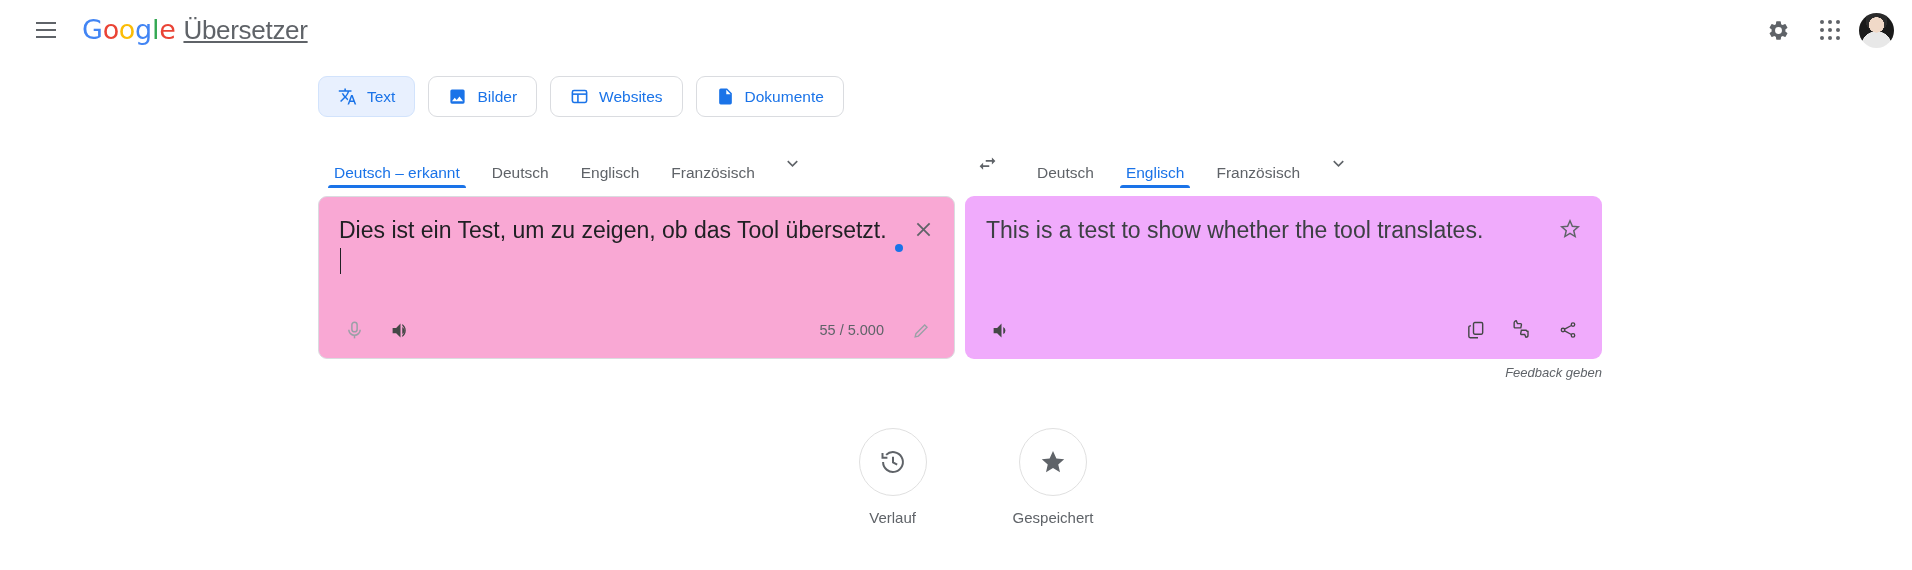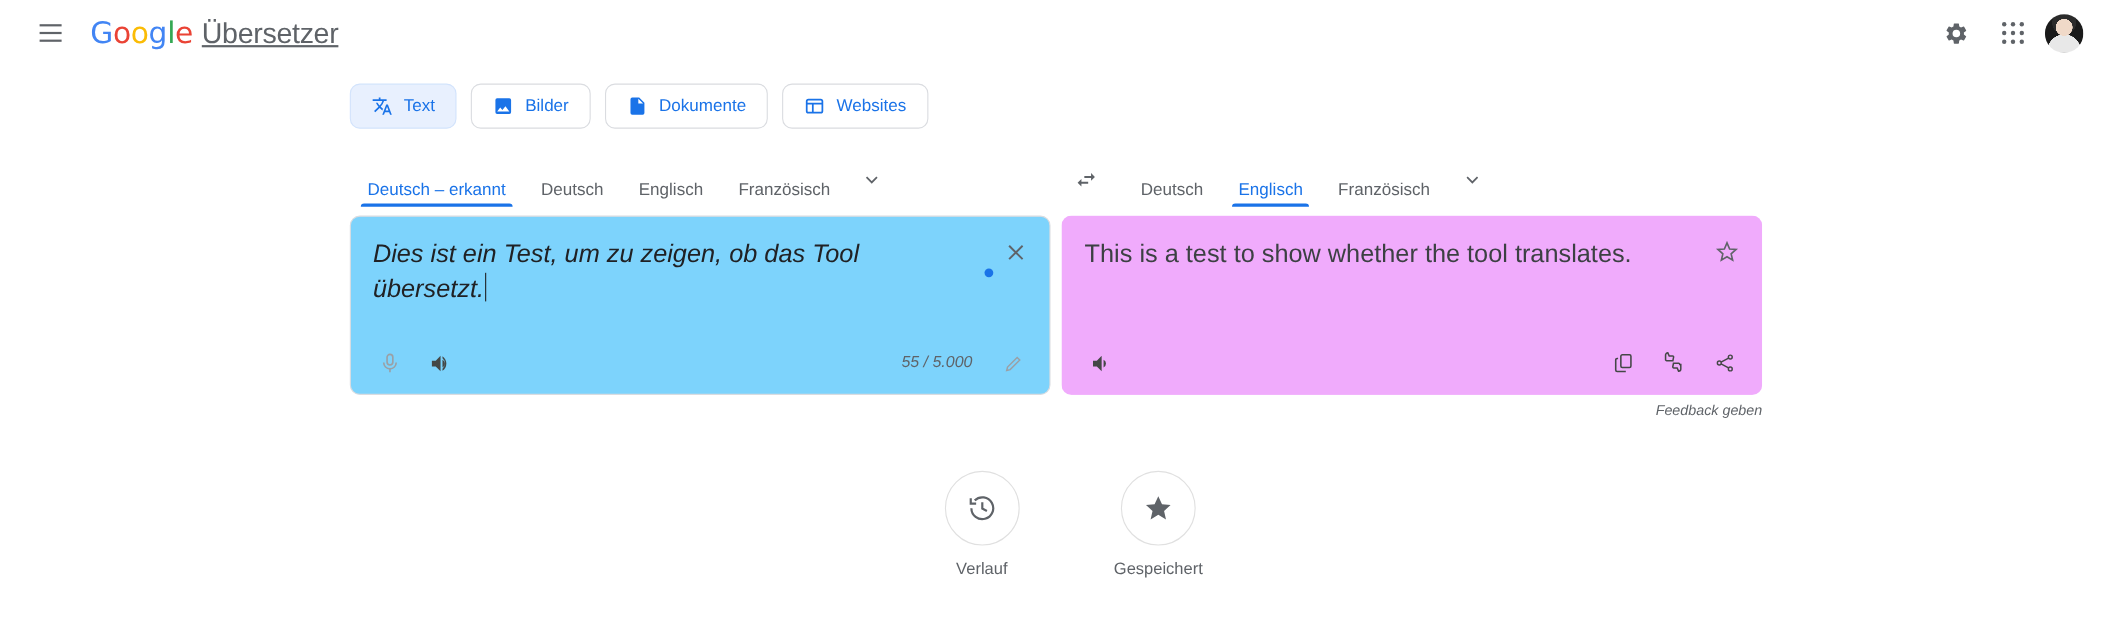--- a/index.html
+++ b/index.html
@@ -122,21 +122,21 @@
     padding-left: 318px;
     margin-top: 9px;
     gap: 10px;
   }
   .panel {
     position: relative;
     width: 637px; height: 163px;
     border-radius: 9px;
     display: flex; flex-direction: column;
   }
-  .panel.source { background: #7dd3fc; border: 1px solid #dadce0; font-style: italic; }
+  .panel.source { background: #f9a8d4; border: 1px solid #dadce0; }
   .panel.target { background: #f0abfc; border: 1px solid transparent; }
 
   .panel-text {
     flex: 1;
     padding: 17px 66px 0 20px;
     font-size: 23px; line-height: 32px;
     color: #202124;
     font-family: "Liberation Sans", sans-serif;
     word-wrap: break-word;
     position: relative;
@@ -266,36 +266,36 @@
     <span>
       <svg width="19" height="19" viewBox="0 0 24 24" fill="#1a73e8">
           <path d="M21 19V5a2 2 0 0 0-2-2H5a2 2 0 0 0-2 2v14a2 2 0 0 0 2 2h14a2 2 0 0 0 2-2zM8.5 13.5l2.5 3.01L14.5 12l4.5 6H5l3.5-4.5z"></path>
         </svg>
     </span>
     <span>Bilder</span>
   </div>
 
   <div class="mode-tab">
     <span>
-      <svg width="19" height="19" viewBox="0 0 24 24" fill="#1a73e8">
-          <path d="M14 2H6a2 2 0 0 0-2 2v16a2 2 0 0 0 2 2h12a2 2 0 0 0 2-2V8l-6-6zm-1 7V3.5L18.5 9H13z"></path>
-        </svg>
-    </span>
-    <span>Dokumente</span>
-  </div>
-
-  <div class="mode-tab">
-    <span>
       <svg width="19" height="19" viewBox="0 0 24 24" fill="none" stroke="#1a73e8" stroke-width="2">
           <rect x="3" y="4.5" width="18" height="15" rx="2"></rect>
           <line x1="3" y1="9" x2="21" y2="9"></line>
           <line x1="10" y1="9" x2="10" y2="19.5"></line>
         </svg>
     </span>
     <span>Websites</span>
+  </div>
+
+  <div class="mode-tab">
+    <span>
+      <svg width="19" height="19" viewBox="0 0 24 24" fill="#1a73e8">
+          <path d="M14 2H6a2 2 0 0 0-2 2v16a2 2 0 0 0 2 2h12a2 2 0 0 0 2-2V8l-6-6zm-1 7V3.5L18.5 9H13z"></path>
+        </svg>
+    </span>
+    <span>Dokumente</span>
   </div>
 </div>
 
 <div class="lang-bar">
   <div class="lang-group source">
     <div class="lang-item active">
       <span>Deutsch – erkannt</span>
     </div>
     <div class="lang-item">
       <span>Deutsch</span>

